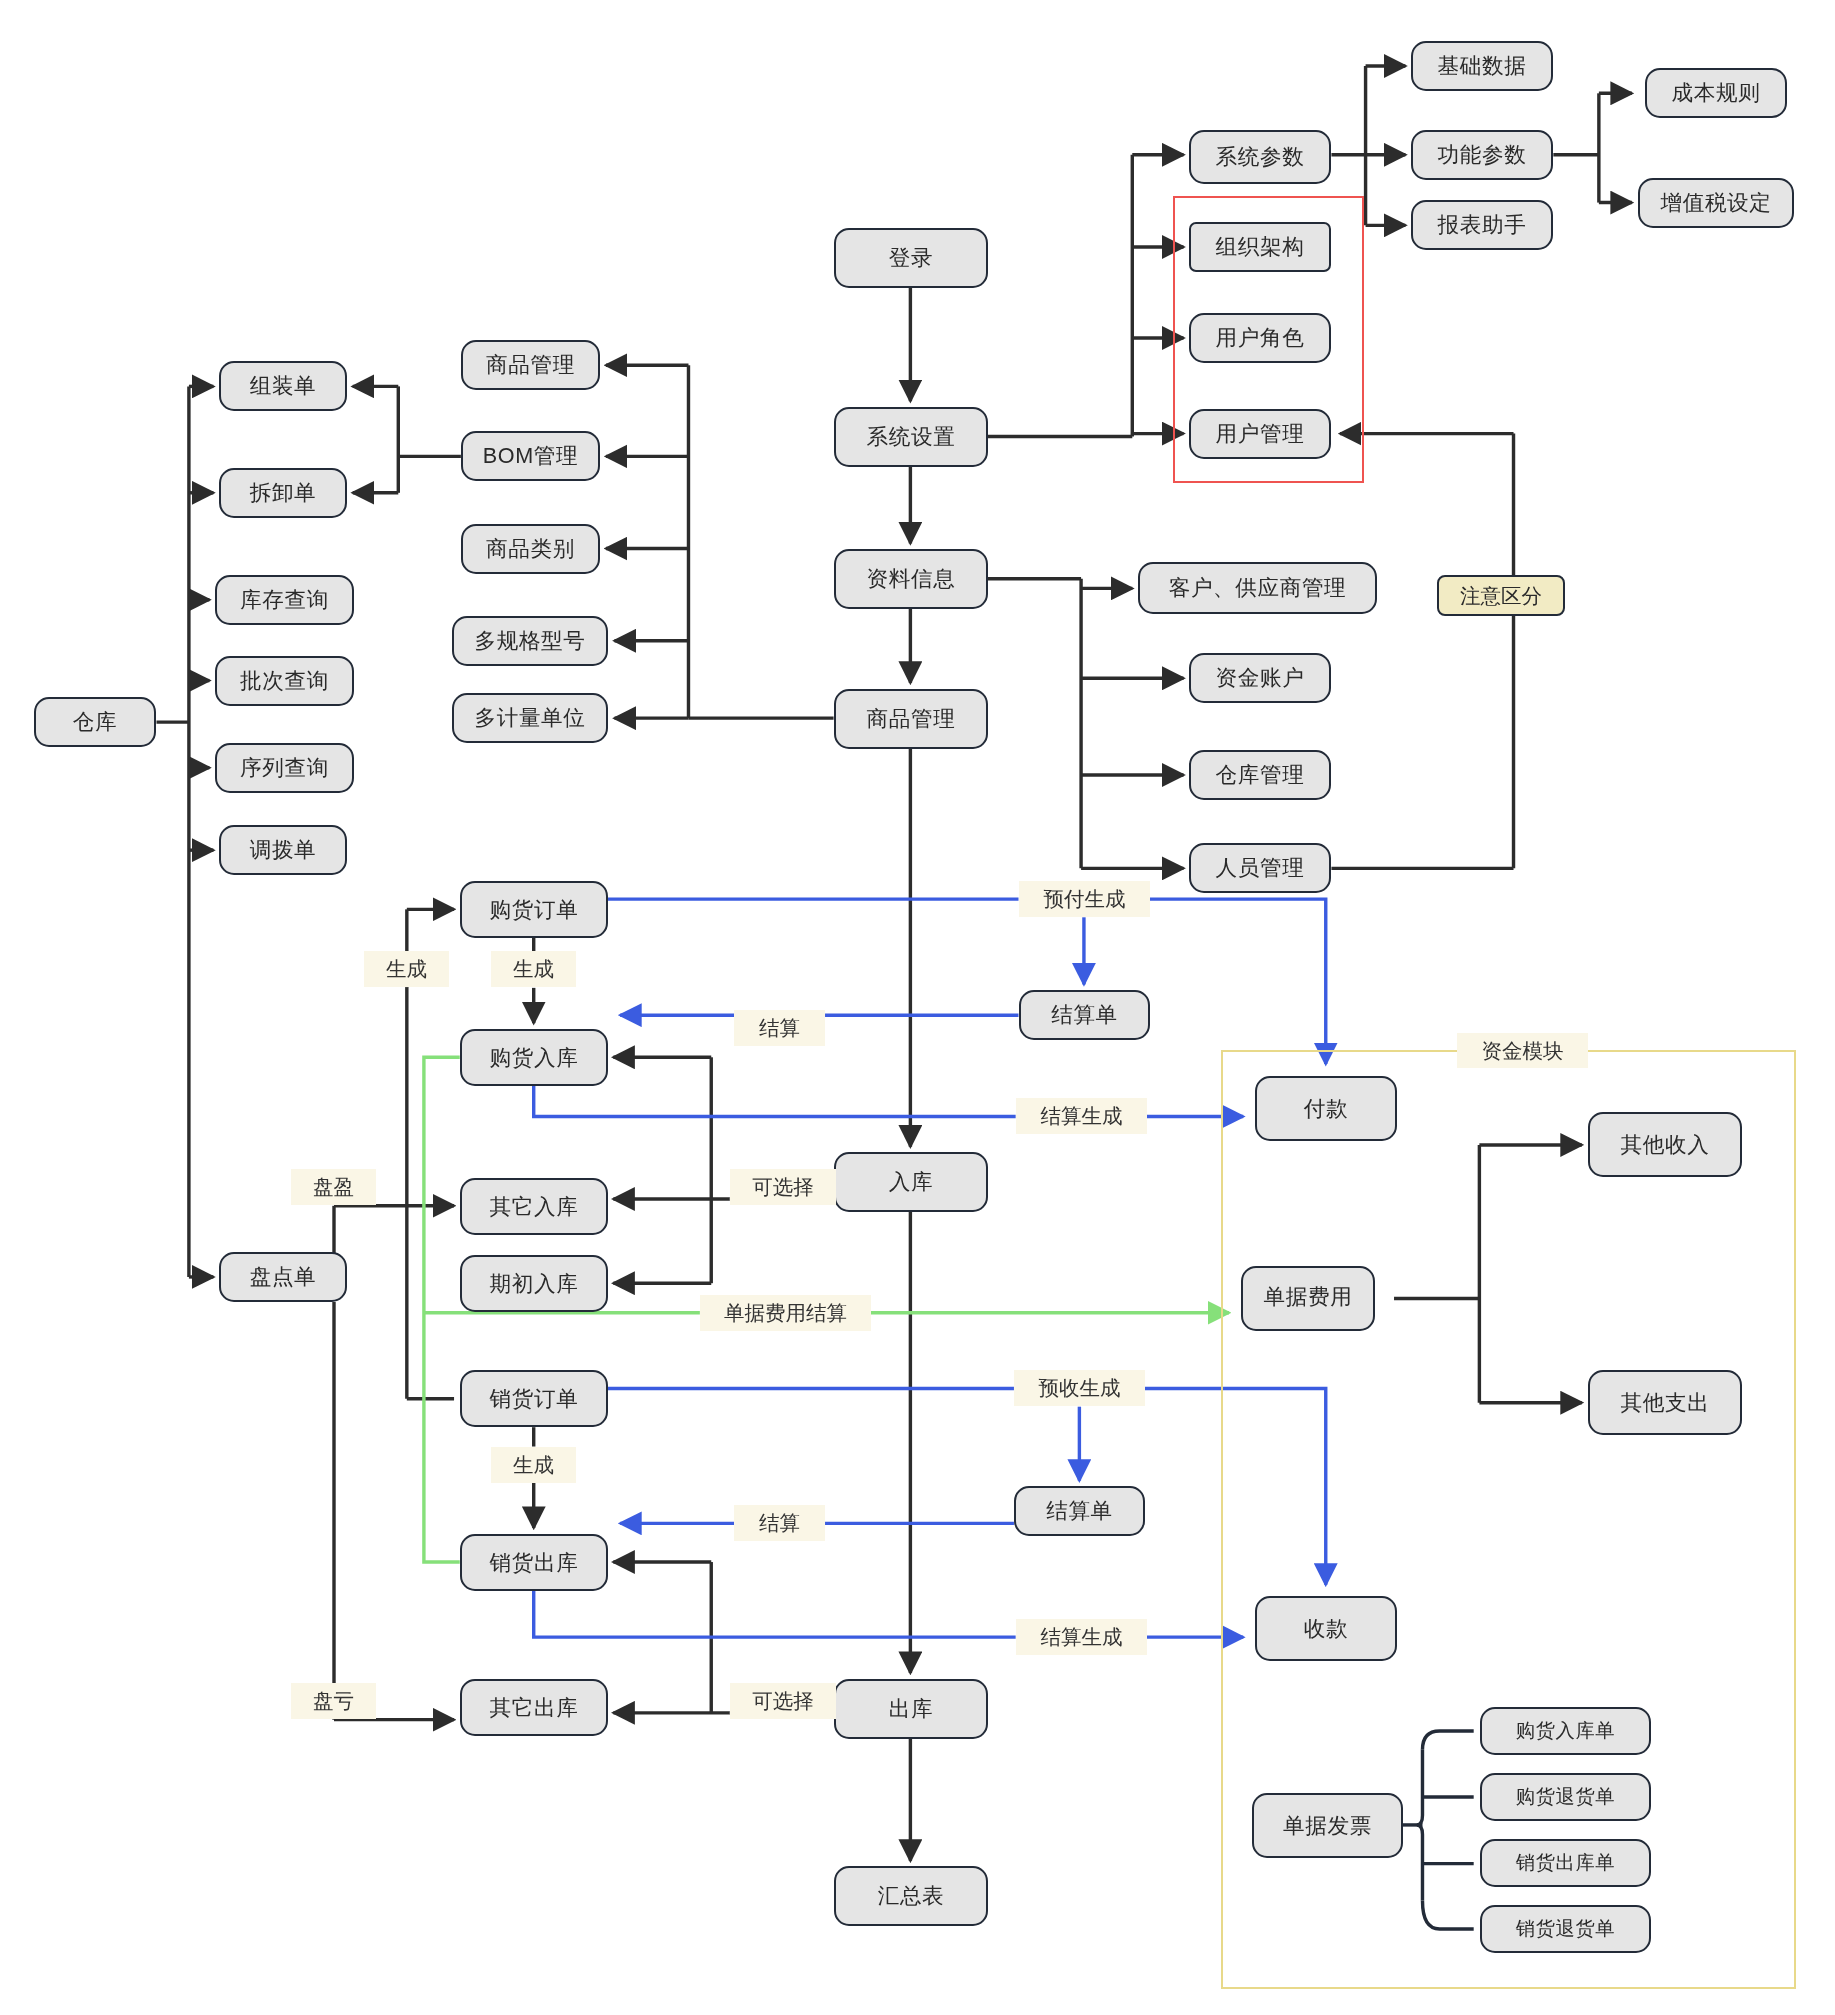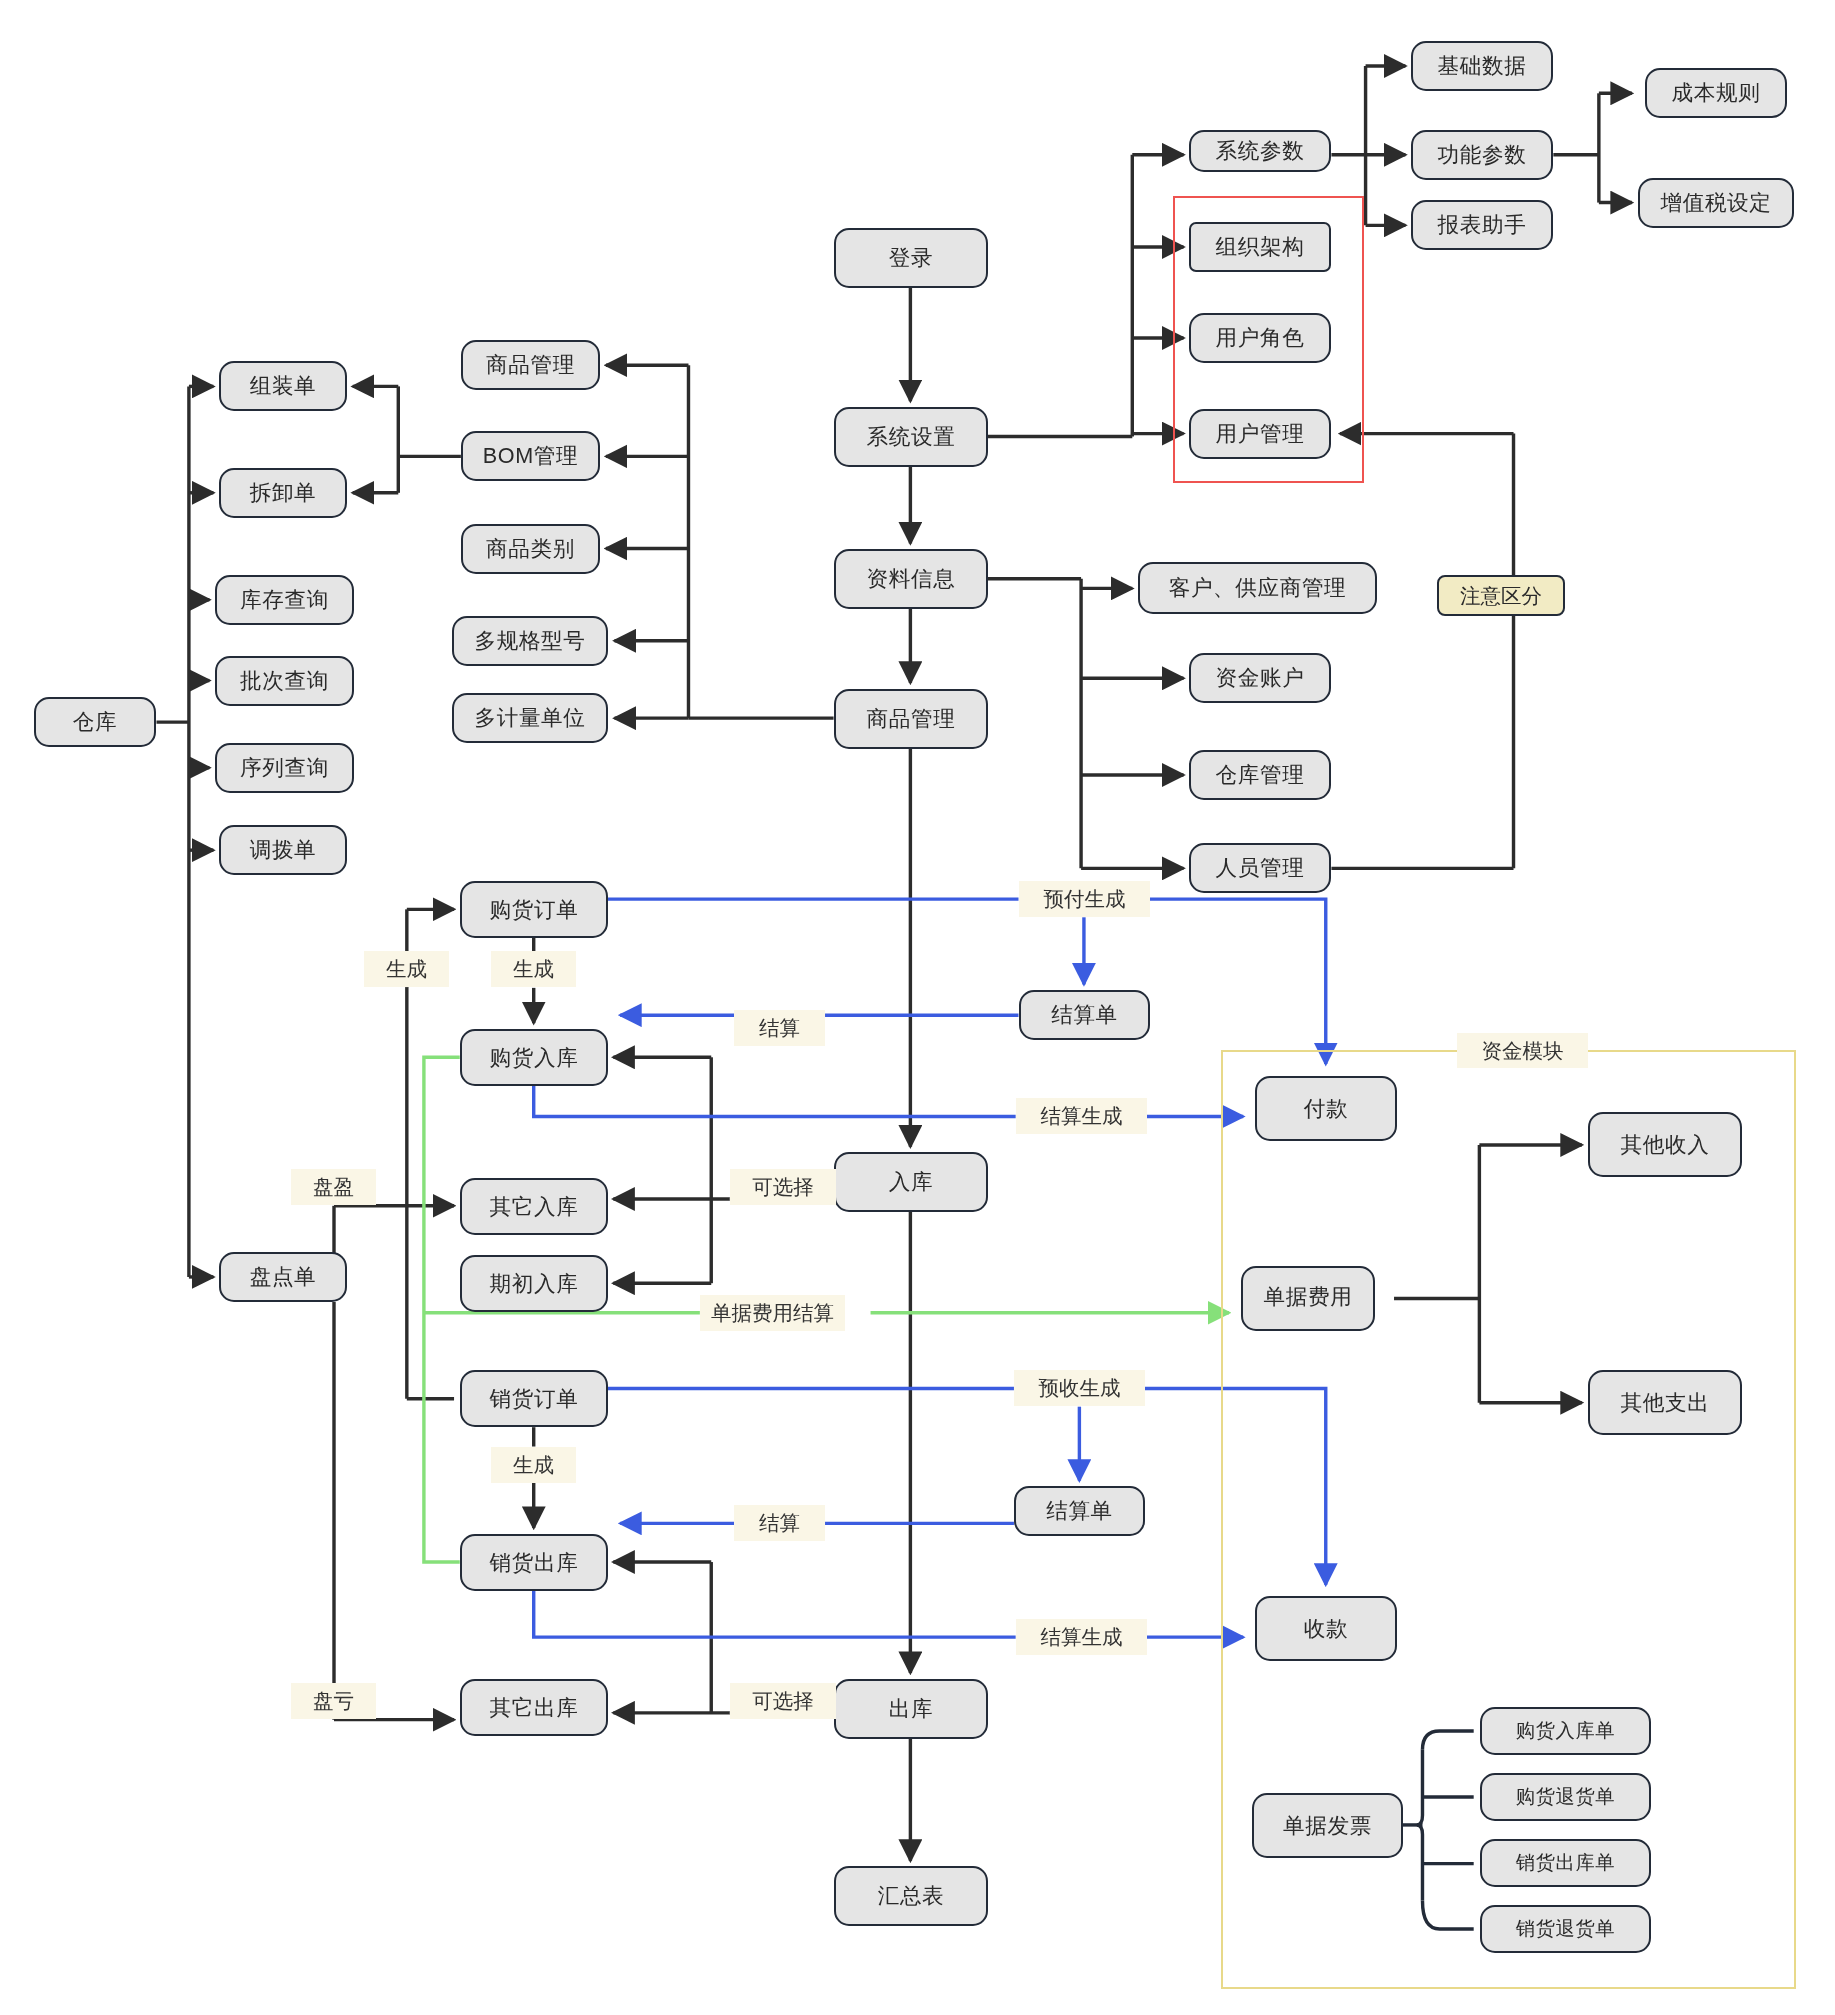--- a/index.html
+++ b/index.html
@@ -255,21 +255,21 @@
   <div class="node" style="left:452px; top:693px; width:156px; height:50px;">多计量单位</div>
 
   <div class="node" style="left:834px; top:228px; width:154px; height:60px;">登录</div>
   <div class="node" style="left:834px; top:407px; width:154px; height:60px;">系统设置</div>
   <div class="node" style="left:834px; top:549px; width:154px; height:60px;">资料信息</div>
   <div class="node" style="left:834px; top:689px; width:154px; height:60px;">商品管理</div>
   <div class="node" style="left:834px; top:1152px; width:154px; height:60px;">入库</div>
   <div class="node" style="left:834px; top:1679px; width:154px; height:60px;">出库</div>
   <div class="node" style="left:834px; top:1866px; width:154px; height:60px;">汇总表</div>
 
-  <div class="node" style="left:1189px; top:130px; width:142px; height:42px;">系统参数</div>
+  <div class="node" style="left:1189px; top:130px; width:142px; height:54px;">系统参数</div>
   <div class="node" style="left:1189px; top:222px; width:142px; height:50px;border-radius:7px;">组织架构</div>
   <div class="node" style="left:1189px; top:313px; width:142px; height:50px;">用户角色</div>
   <div class="node" style="left:1189px; top:409px; width:142px; height:50px;">用户管理</div>
 
   <div class="node" style="left:1411px; top:41px; width:142px; height:50px;">基础数据</div>
   <div class="node" style="left:1411px; top:130px; width:142px; height:50px;">功能参数</div>
   <div class="node" style="left:1411px; top:200px; width:142px; height:50px;">报表助手</div>
   <div class="node" style="left:1645px; top:68px; width:142px; height:50px;">成本规则</div>
   <div class="node" style="left:1638px; top:178px; width:156px; height:50px;">增值税设定</div>
 
@@ -301,21 +301,21 @@
   <div class="node" style="left:1480px; top:1839px; width:171px; height:48px; font-size:19.3px;">销货出库单</div>
   <div class="node" style="left:1480px; top:1905px; width:171px; height:48px; font-size:19.3px;">销货退货单</div>
 
   <div class="edge-label" style="left:1019px; top:881px; width:131px; height:36px;">预付生成</div>
   <div class="edge-label" style="left:734px; top:1010px; width:91px; height:36px;">结算</div>
   <div class="edge-label" style="left:1016px; top:1098px; width:131px; height:36px;">结算生成</div>
   <div class="edge-label" style="left:364px; top:951px; width:85px; height:36px;">生成</div>
   <div class="edge-label" style="left:491px; top:951px; width:85px; height:36px;">生成</div>
   <div class="edge-label" style="left:291px; top:1169px; width:85px; height:36px;">盘盈</div>
   <div class="edge-label" style="left:730px; top:1169px; width:106px; height:36px;">可选择</div>
-  <div class="edge-label" style="left:700px; top:1295px; width:145px; height:36px;">单据费用结算</div>
+  <div class="edge-label" style="left:700px; top:1295px; width:171px; height:36px;">单据费用结算</div>
   <div class="edge-label" style="left:1014px; top:1370px; width:131px; height:36px;">预收生成</div>
   <div class="edge-label" style="left:491px; top:1447px; width:85px; height:36px;">生成</div>
   <div class="edge-label" style="left:734px; top:1505px; width:91px; height:36px;">结算</div>
   <div class="edge-label" style="left:1016px; top:1619px; width:131px; height:36px;">结算生成</div>
   <div class="edge-label" style="left:291px; top:1683px; width:85px; height:36px;">盘亏</div>
   <div class="edge-label" style="left:730px; top:1683px; width:106px; height:36px;">可选择</div>
 
   <div class="note-badge" style="left:1437px; top:575px; width:128px; height:41px;">注意区分</div>
 
 </div>

